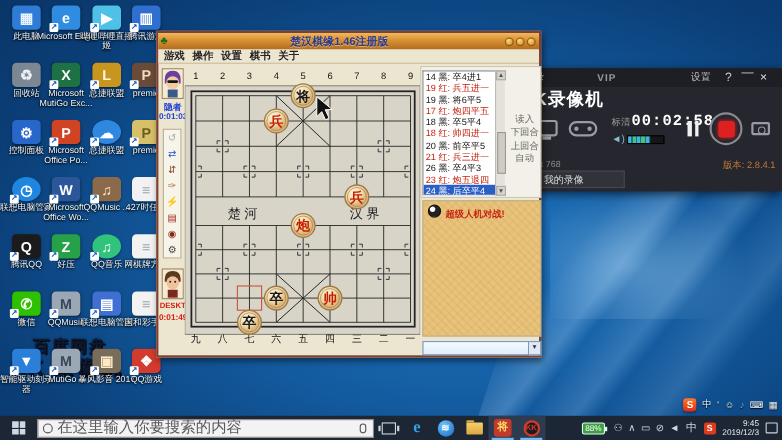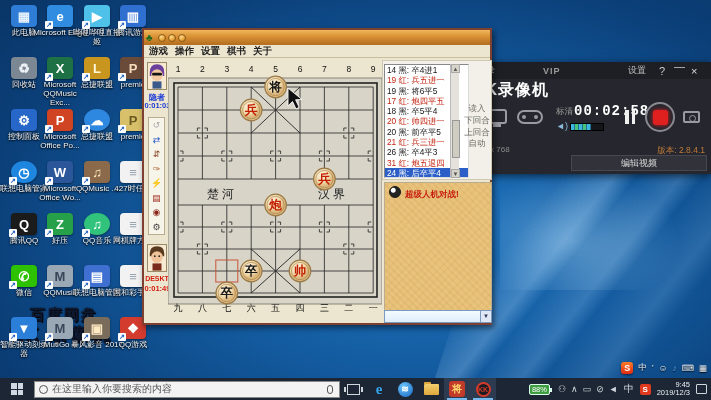--- a/index.html
+++ b/index.html
@@ -53,31 +53,31 @@
   .blue { color:#1b3bd6; } .red { color:#d42010; }
   #side-toolbar { position:absolute; left:4px; top:87px; width:17px; height:118px; background:#f7f4ea;
      border:1px solid #b9ad8e; display:flex; flex-direction:column; align-items:center; justify-content:space-around; }
   .tool-glyph { font-size:9px; line-height:10px; }
 
   
   #board-svg { position:absolute; left:24px; top:28px; }
 
   
   #right-panel { position:absolute; left:238px; top:30px; width:110px; height:120px; background:#f2f0e8; border:1px solid #cfc8b0; }
-  #move-list { position:absolute; left:240px; top:34px; width:85px; height:114px; background:#fff;
+  #move-list { position:absolute; left:240px; top:34px; width:74px; height:114px; background:#fff;
      border:1px solid #888; border-right-color:#ddd; border-bottom-color:#ddd; overflow:hidden; }
   .mrow { height:10.3px; line-height:10.3px; font-size:8.3px; white-space:nowrap; padding-left:2px; }
   .mrow.red { color:#c32310; } .mrow.black { color:#151515; }
   .mrow.selected { background:#2b5fc7; color:#fff; }
   #move-scroll { position:absolute; left:306px; top:34px; width:9px; height:114px; background:#e4e2da; border-left:1px solid #bbb; }
   .sarrow { position:absolute; left:0; width:9px; height:9px; font-size:6px; text-align:center; line-height:9px; color:#555; background:#d6d3c8; border:1px solid #aaa; }
   #sthumb { position:absolute; left:0.5px; top:56px; width:8px; height:38px; background:#cfccc2; border:1px solid #999; }
   .side-btn { position:absolute; left:316px; width:34px; text-align:center; font-size:8.5px; color:#6a6a62; }
 
-  #chat-panel { position:absolute; left:240px; top:152px; width:108px; height:139px;
+  #chat-panel { position:absolute; left:240px; top:152px; width:108px; height:124px;
      background:
        repeating-linear-gradient(45deg, rgba(170,120,50,.10) 0 2px, rgba(0,0,0,0) 2px 5px),
        repeating-linear-gradient(-45deg, rgba(200,150,70,.10) 0 2px, rgba(0,0,0,0) 2px 6px),
        #e9c37c;
      border:1px solid #b9ad8e; }
   #chat-avatar-icon { position:absolute; left:4px; top:3px; width:12px; height:12px; border-radius:50%;
      background:radial-gradient(circle at 32% 32%, #fff 0 2px, #222 3px); border:1px solid #111; }
   #chat-msg { position:absolute; left:20px; top:6px; font-size:8.5px; font-weight:bold; color:#c81e10; }
   #chat-input-row { position:absolute; left:240px; top:280px; width:108px; height:13px; display:flex; }
   #chat-input { flex:1; background:linear-gradient(#f4fbff,#dfeefb); border:1px solid #7a9ac0; }
@@ -124,21 +124,21 @@
   #kk-edit { left:116px; width:136px; }
 
   
   #taskbar { position:absolute; left:0; bottom:0; width:711px; height:22px; background:#1d2634; z-index:5;
      display:flex; align-items:center; }
   #start-btn { width:34px; height:22px; display:flex; align-items:center; justify-content:center; }
   .winlogo { width:12px; height:12px; display:grid; grid-template-columns:5.5px 5.5px; grid-template-rows:5.5px 5.5px; gap:1px; }
   .winlogo span { background:#cfd8e2; }
   #search-box { width:306px; height:17px; background:#f3f3f3; border:1px solid #888; display:flex; align-items:center; padding:0 4px; gap:4px; }
   #search-circle { width:9px; height:9px; border:1.5px solid #555; border-radius:50%; }
-  #search-text { flex:1; font-size:10px; color:#5a5a5a; white-space:nowrap; overflow:hidden; }
+  #search-text { flex:1; font-size:14px; color:#5a5a5a; white-space:nowrap; overflow:hidden; }
   #search-mic { width:6px; height:9px; border:1.2px solid #555; border-radius:3px; position:relative; margin-right:2px; }
   .tb-app { width:26px; height:22px; display:flex; align-items:center; justify-content:center; position:relative; }
   .tb-app.active { background:#2d3b50; }
   .tb-app.active::after { content:""; position:absolute; left:3px; right:3px; bottom:0; height:2px; background:#76b9ed; }
   #taskview-icon { width:13px; height:11px; border:1.2px solid #cfd6de; position:relative; }
   #taskview-icon::before, #taskview-icon::after { content:""; position:absolute; top:2px; width:2px; height:5px; background:#cfd6de; }
   #taskview-icon::before { left:-4px; } #taskview-icon::after { right:-4px; }
   #edge-glyph { color:#35a3e8; font-size:15px; font-weight:bold; font-family:"Liberation Serif", serif; }
   #blueapp-glyph { width:15px; height:15px; border-radius:50%; background:radial-gradient(circle at 35% 30%, #6ec6ff, #1565c0); color:#fff; font-size:9px; font-weight:bold; text-align:center; line-height:15px; }
   #folder-glyph { width:15px; height:11px; background:linear-gradient(#f3cf6e,#dfa83c); border-radius:1px; position:relative; }
@@ -195,21 +195,21 @@
     <div class="dcell" style="left: -3px; top: 317px;">
       <div class="dicon" style="background: rgb(43, 127, 217); color: rgb(255, 255, 255);">▼<span class="sc">↗</span></div>
       <div class="dlabel">智能驱动刻录器</div>
     </div>
     <div class="dcell" style="left: 33px; top: 5px;">
       <div class="dicon" style="background: rgb(47, 140, 224); color: rgb(255, 255, 255);">e<span class="sc">↗</span></div>
       <div class="dlabel">Microsoft Edge</div>
     </div>
     <div class="dcell" style="left: 33px; top: 57px;">
       <div class="dicon" style="background: rgb(30, 113, 69); color: rgb(255, 255, 255);">X<span class="sc">↗</span></div>
-      <div class="dlabel">Microsoft QQMusic Exc...</div>
+      <div class="dlabel">Microsoft MutiGo Exc...</div>
     </div>
     <div class="dcell" style="left: 33px; top: 109px;">
       <div class="dicon" style="background: rgb(208, 68, 35); color: rgb(255, 255, 255);">P<span class="sc">↗</span></div>
       <div class="dlabel">Microsoft Office Po...</div>
     </div>
     <div class="dcell" style="left: 33px; top: 161px;">
       <div class="dicon" style="background: rgb(43, 87, 154); color: rgb(255, 255, 255);">W<span class="sc">↗</span></div>
       <div class="dlabel">Microsoft Office Wo...</div>
     </div>
     <div class="dcell" style="left: 33px; top: 213px;">
@@ -298,26 +298,27 @@
   <div id="kk-timer">00:02:58</div>
   <div id="kk-speaker">◄)</div>
   <div id="kk-meter"></div>
   <div id="kk-pause"></div>
   <div id="kk-record">
       <div id="kk-record-inner"></div>
     </div>
   <div id="kk-camera"></div>
   <div id="kk-res">1366 x 768</div>
   <div id="kk-version">版本: 2.8.4.1</div>
-  <div id="kk-edit" class="kk-btn">编辑视频</div>
+  <div id="kk-myvideos" class="kk-btn">我的录像</div>
 </div>
 
 <div id="game-window">
   <div id="game-titlebar">
     <span class="tb-icon">♣</span>
+    <span id="game-title">楚汉棋缘1.46注册版</span>
     <span class="tb-btns">
       <span class="tb-btn"></span>
       <span class="tb-btn"></span>
       <span class="tb-btn"></span>
     </span>
   </div>
   <div id="game-menubar">
       <span class="menu-item">游戏</span>
       <span class="menu-item">操作</span>
       <span class="menu-item">设置</span>
@@ -478,25 +479,25 @@
       <path d="M120 30 L120 48 L124.5 43.5 L128 51 L131.2 49.3 L127.6 41.8 L134 41.5 Z" fill="#111" stroke="#fff" stroke-width="0.9"></path>
     </svg>
 
   <div id="right-panel"></div>
   <div id="move-list">
       <div class="mrow black">14 黑: 卒4进1</div>
       <div class="mrow red">19 红: 兵五进一</div>
       <div class="mrow black">19 黑: 将6平5</div>
       <div class="mrow red">17 红: 炮四平五</div>
       <div class="mrow black">18 黑: 卒5平4</div>
-      <div class="mrow red">20 红: 帅四进一</div>
+      <div class="mrow red">18 红: 帅四进一</div>
       <div class="mrow black">20 黑: 前卒平5</div>
       <div class="mrow red">21 红: 兵三进一</div>
       <div class="mrow black">26 黑: 卒4平3</div>
-      <div class="mrow red">31 红: 炮五退四</div>
+      <div class="mrow red">23 红: 炮五退四</div>
       <div class="mrow black selected">24 黑: 后卒平4</div>
     </div>
   <div id="move-scroll">
     <span class="sarrow" style="top:0">▲</span>
     <span id="sthumb"></span>
     <span class="sarrow" style="bottom:0">▼</span>
   </div>
   <div id="side-buttons"></div>
   <div id="chat-panel">
     <div id="chat-avatar-icon"></div>

